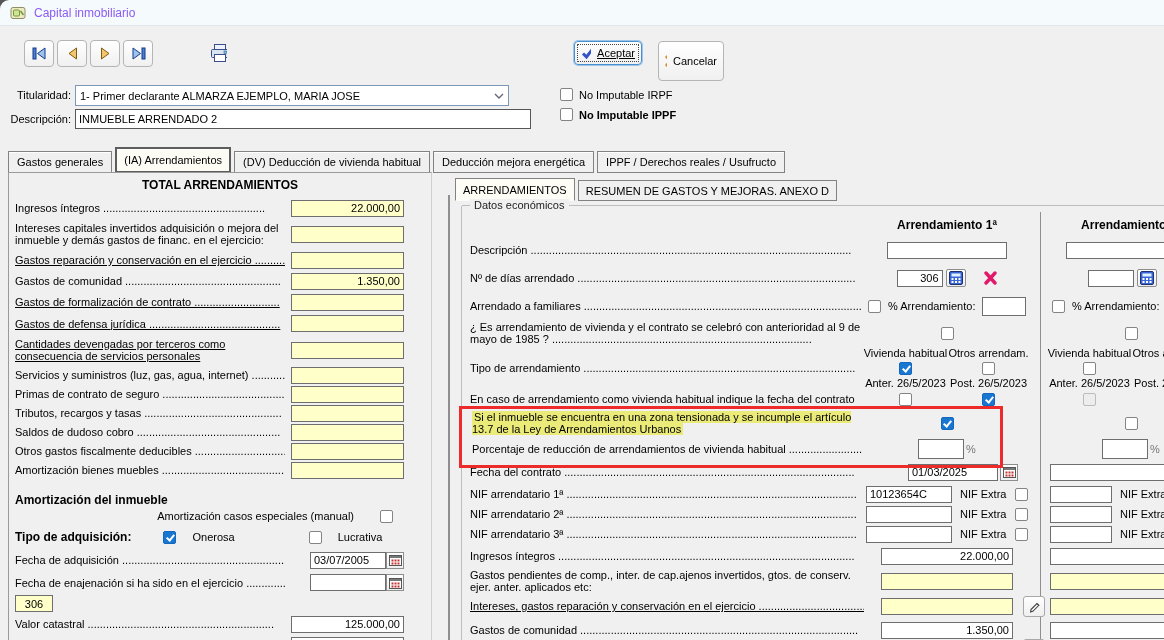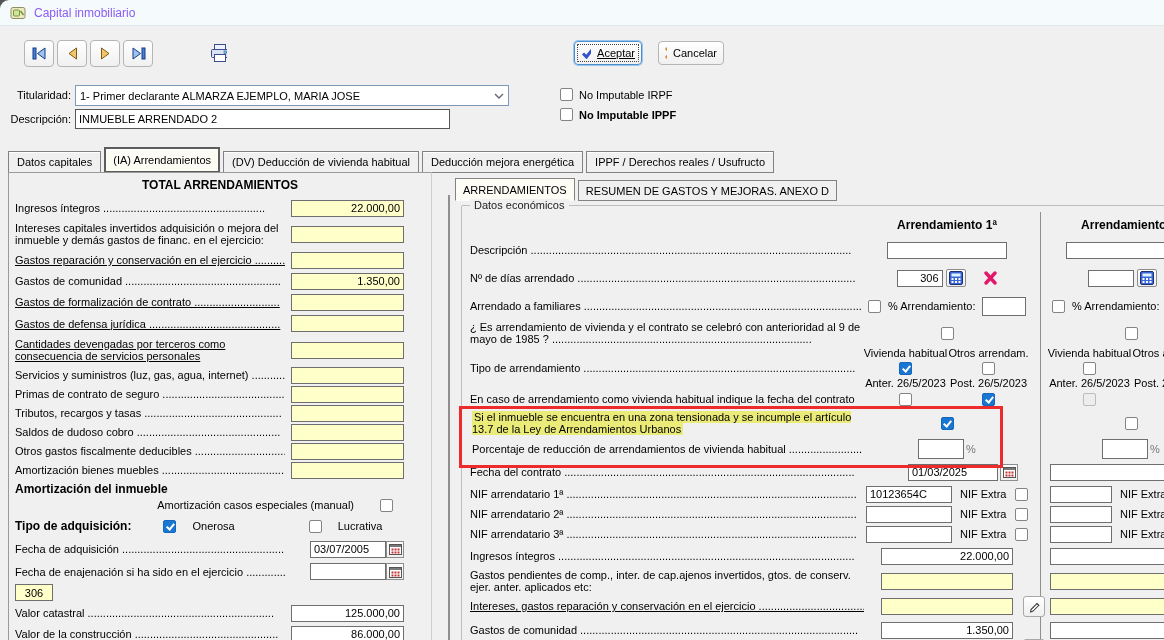--- a/index.html
+++ b/index.html
@@ -105,47 +105,47 @@
       <rect x="5.5" y="11.5" width="11" height="7" fill="#fff" stroke="#3a4f8a"></rect>
       <rect x="15" y="8" width="2.6" height="2.3" fill="#6fd0e8" stroke="#3a4f8a" stroke-width=".6"></rect>
     </svg>
 </button>
 <button class="btn accept abs" style="left:574px;top:41px;width:68px;height:24px">
   <svg width="14" height="12">
       <path d="M2 6.5 L5.5 10 L12 1.5" stroke="#3252c8" stroke-width="3" fill="none"></path>
     </svg>
   <span style="text-decoration:underline">Aceptar</span>
 </button>
-<button class="btn abs" style="left:658px;top:41px;width:66px;height:24px">
+<button class="btn abs" style="left:658px;top:41px;width:66px;height:40px">
   <svg width="12" height="12">
       <path d="M2 2 L10 10 M10 2 L2 10" stroke="#dd8a2e" stroke-width="3.2" stroke-linecap="round"></path>
     </svg>
   <span>Cancelar</span>
 </button>
 
 <div class="abs lbl" style="left:0;top:89px;width:71px;text-align:right">Titularidad:</div>
 <div class="abs" style="left:75px;top:85px;width:434px;height:21px;border:1px solid #7c98b6;background:#fff;display:flex;align-items:center;padding:0 4px;box-sizing:border-box">
   <span class="lbl" style="flex:1">1- Primer declarante  ALMARZA EJEMPLO, MARIA JOSE</span>
   <svg width="10" height="6">
       <path d="M1 1 L5 5 L9 1" stroke="#667" fill="none" stroke-width="1.4"></path>
     </svg>
 </div>
 <div class="abs lbl" style="left:0;top:113px;width:71px;text-align:right">Descripción:</div>
-<input class="fi abs" style="left: 75px; top: 109px; width: 375px; height: 20px; border-color: rgb(86, 86, 86);" value="INMUEBLE ARRENDADO 2">
+<input class="fi abs" style="left: 75px; top: 109px; width: 456px; height: 20px; border-color: rgb(86, 86, 86);" value="INMUEBLE ARRENDADO 2">
 <div class="abs" style="left:560px;top:88px;display:flex;align-items:center;gap:6px">
   <span class="cb"></span>
   <span>No Imputable IRPF</span>
 </div>
 <div class="abs" style="left:560px;top:108px;display:flex;align-items:center;gap:6px">
   <span class="cb"></span>
   <span class="b">No Imputable IPPF</span>
 </div>
 
 <div class="abs" style="left:8px;top:147px;display:flex;align-items:flex-end">
-  <span class="tab">Datos capitales</span>
+  <span class="tab">Gastos generales</span>
   <span class="tab active">(IA) Arrendamientos</span>
   <span class="tab">(DV) Deducción de vivienda habitual</span>
   <span class="tab">Deducción mejora energética</span>
   <span class="tab">IPPF / Derechos reales / Usufructo</span>
 </div>
 
 <div id="lp">
   <div class="b" style="text-align:center;font-size:12px;margin:5px 0 7px">TOTAL ARRENDAMIENTOS</div>
 
   <div class="lr" style="height:18px">
@@ -194,21 +194,21 @@
     </div>
   <div class="lr" style="height:16px">
       <span class="lbl">Otros gastos fiscalmente deducibles ..............................</span>
       <input class="fi y num lf" value="" style="">
     </div>
   <div class="lr" style="height:16px">
       <span class="lbl">Amortización bienes muebles ........................................</span>
       <input class="fi y num lf" value="" style="">
     </div>
 
-  <div class="b" style="font-size:12px;margin:4px 0 1px 6px">Amortización del inmueble</div>
+  <div class="b" style="font-size:12px;margin:15px 0 1px 6px">Amortización del inmueble</div>
   <div class="lr" style="height:16px;justify-content:flex-end;gap:26px;padding-right:38px">
     <span>Amortización casos especiales (manual)</span>
     <span class="cb"></span>
   </div>
   <div class="lr" style="height:20px;gap:16px">
     <span class="b" style="font-size:12px">Tipo de adquisición:</span>
     <span class="cb checked" style="margin-left:16px"></span>
     <span>Onerosa</span>
     <span class="cb" style="margin-left:58px"></span>
     <span>Lucrativa</span>

